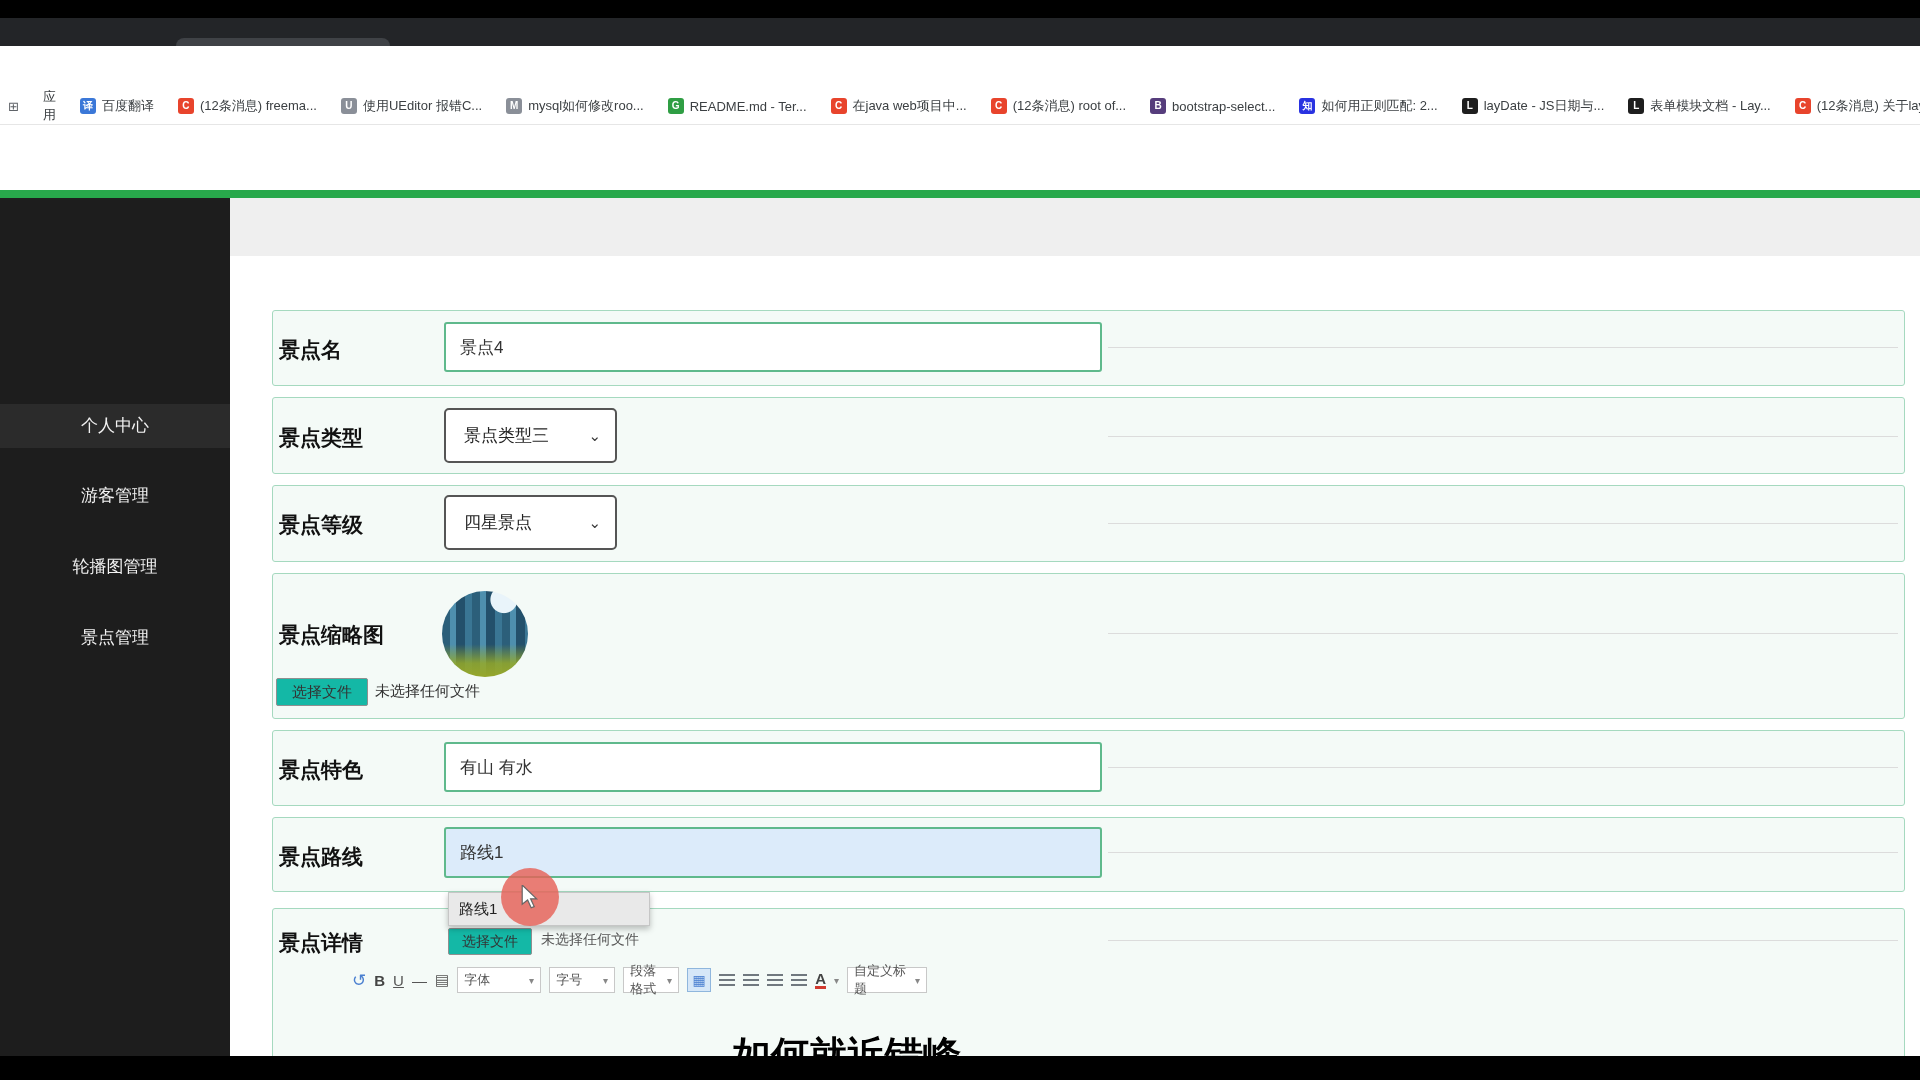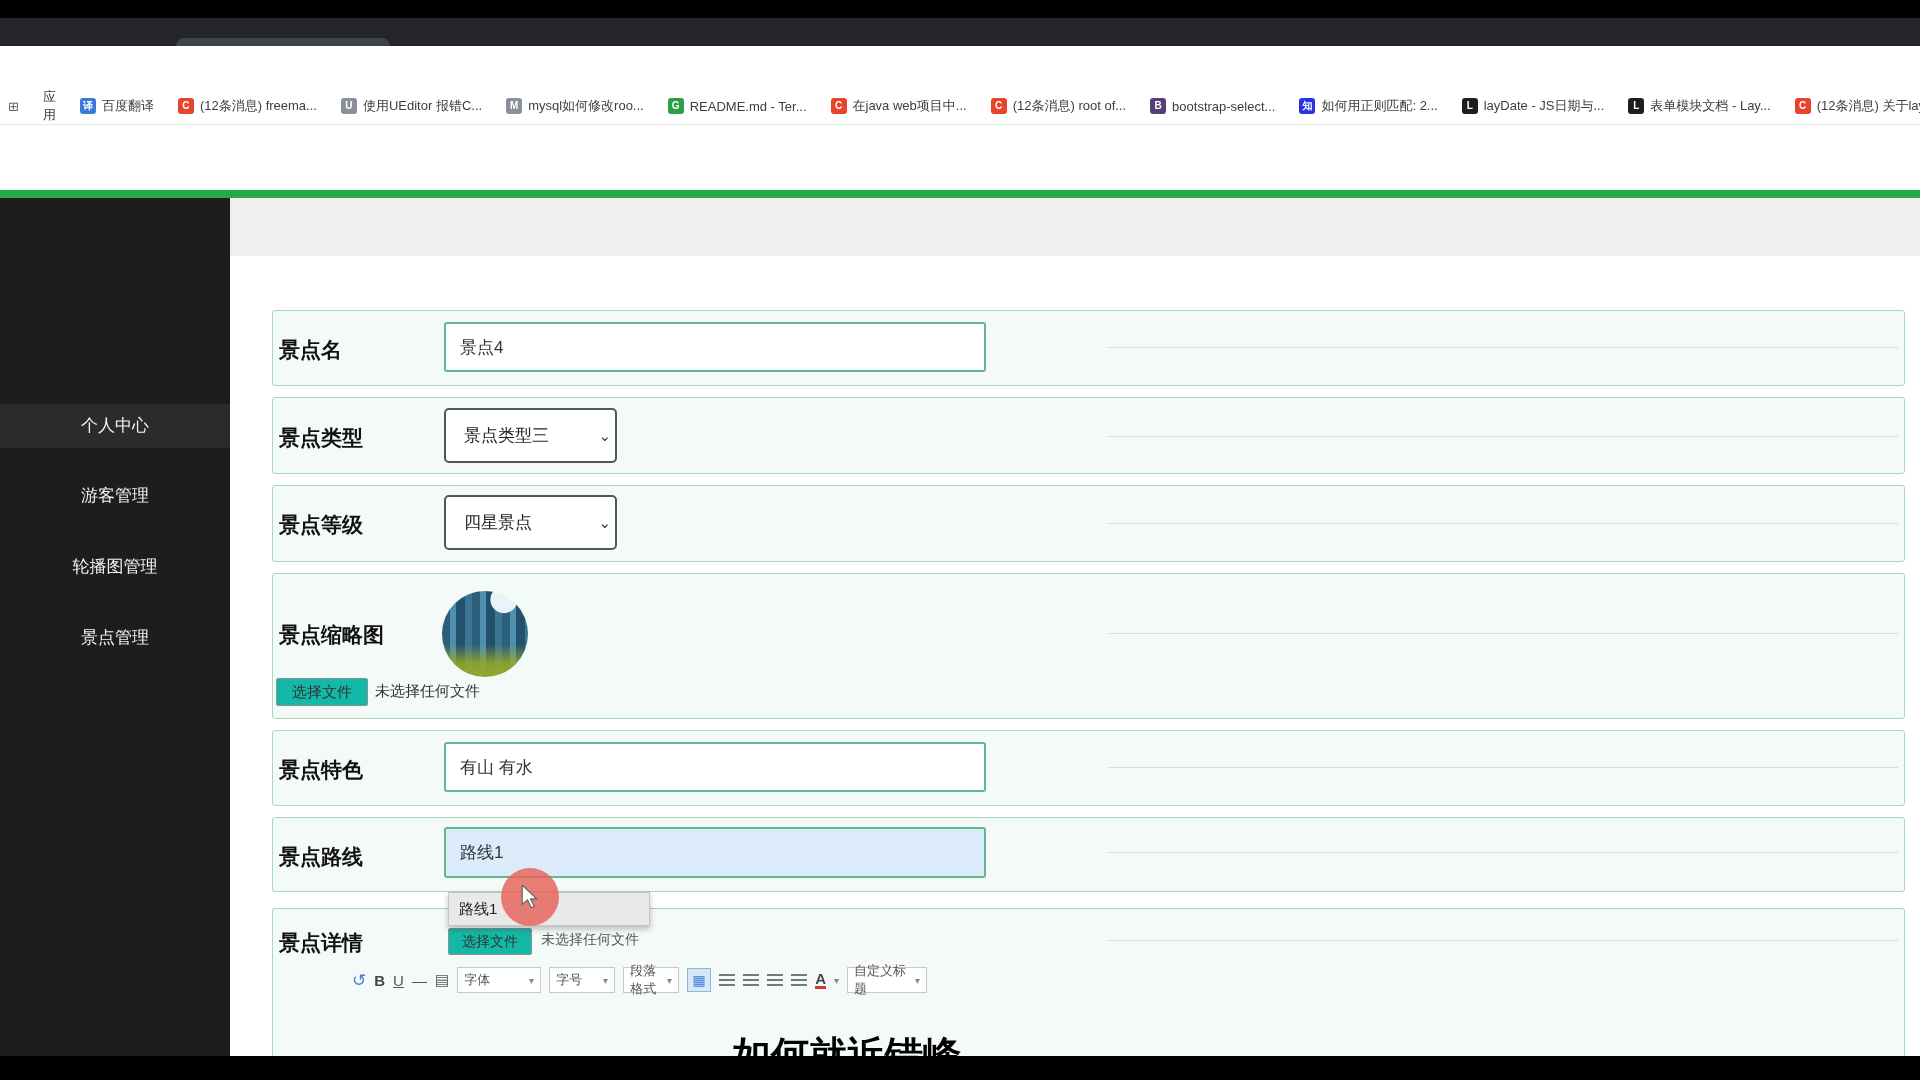--- a/index.html
+++ b/index.html
@@ -78,29 +78,29 @@
   #row7{top:908px;height:170px}
 
   .flabel{position:absolute;left:279px;font-size:21px;font-weight:700;color:#111;z-index:2}
   #lab1{top:336px} #lab2{top:424px} #lab3{top:511px} #lab4{top:621px}
   #lab5{top:756px} #lab6{top:843px} #lab7{top:929px}
 
   .fline{position:absolute;left:1108px;width:790px;height:1px;background:#dcdcdc;z-index:2}
   #line1{top:347px} #line2{top:436px} #line3{top:523px} #line4{top:633px}
   #line5{top:767px} #line6{top:852px} #line7{top:940px}
 
-  .tinput{position:absolute;left:444px;width:542px;height:50px;background:#fff;
+  .tinput{position:absolute;left:444px;width:658px;height:50px;background:#fff;
           border:2px solid #5fb98c;border-radius:3px;box-sizing:border-box;font-size:17px;color:#333;
           padding:8px 14px;display:flex;align-items:center;z-index:2}
   #input-name{top:322px} #input-feature{top:742px}
   #input-route{top:827px;height:51px;background:#dcebfa}
 
   .tselect{position:absolute;left:444px;width:173px;height:55px;background:#fff;border:2px solid #555;
            border-radius:5px;box-sizing:border-box;display:flex;align-items:center;
-           justify-content:space-between;padding:0 4px 0 18px;font-size:17px;color:#222;z-index:2}
+           justify-content:space-between;padding:0 14px 0 18px;font-size:17px;color:#222;z-index:2}
   #select-type{top:408px} #select-level{top:495px}
   .caret{font-size:15px;color:#333}
 
   #thumb{left:442px;top:591px;width:86px;height:86px;border-radius:50%;overflow:hidden;z-index:2;
     background-image:
       radial-gradient(circle at 72% 10%, #e9f4fa 0 13px, rgba(233,244,250,0) 14px),
       linear-gradient(to bottom, rgba(0,0,0,0) 62%, rgba(150,170,40,.85) 84%, #96a62c 100%),
       repeating-linear-gradient(90deg, #2c5f7a 0 8px, #4e8fae 8px 14px, #23506b 14px 23px, #3a7694 23px 30px),
       linear-gradient(200deg, #dfeef7 0%, #8fc3de 30%, #477d9c 60%, #2c5f7a 100%);}
 

